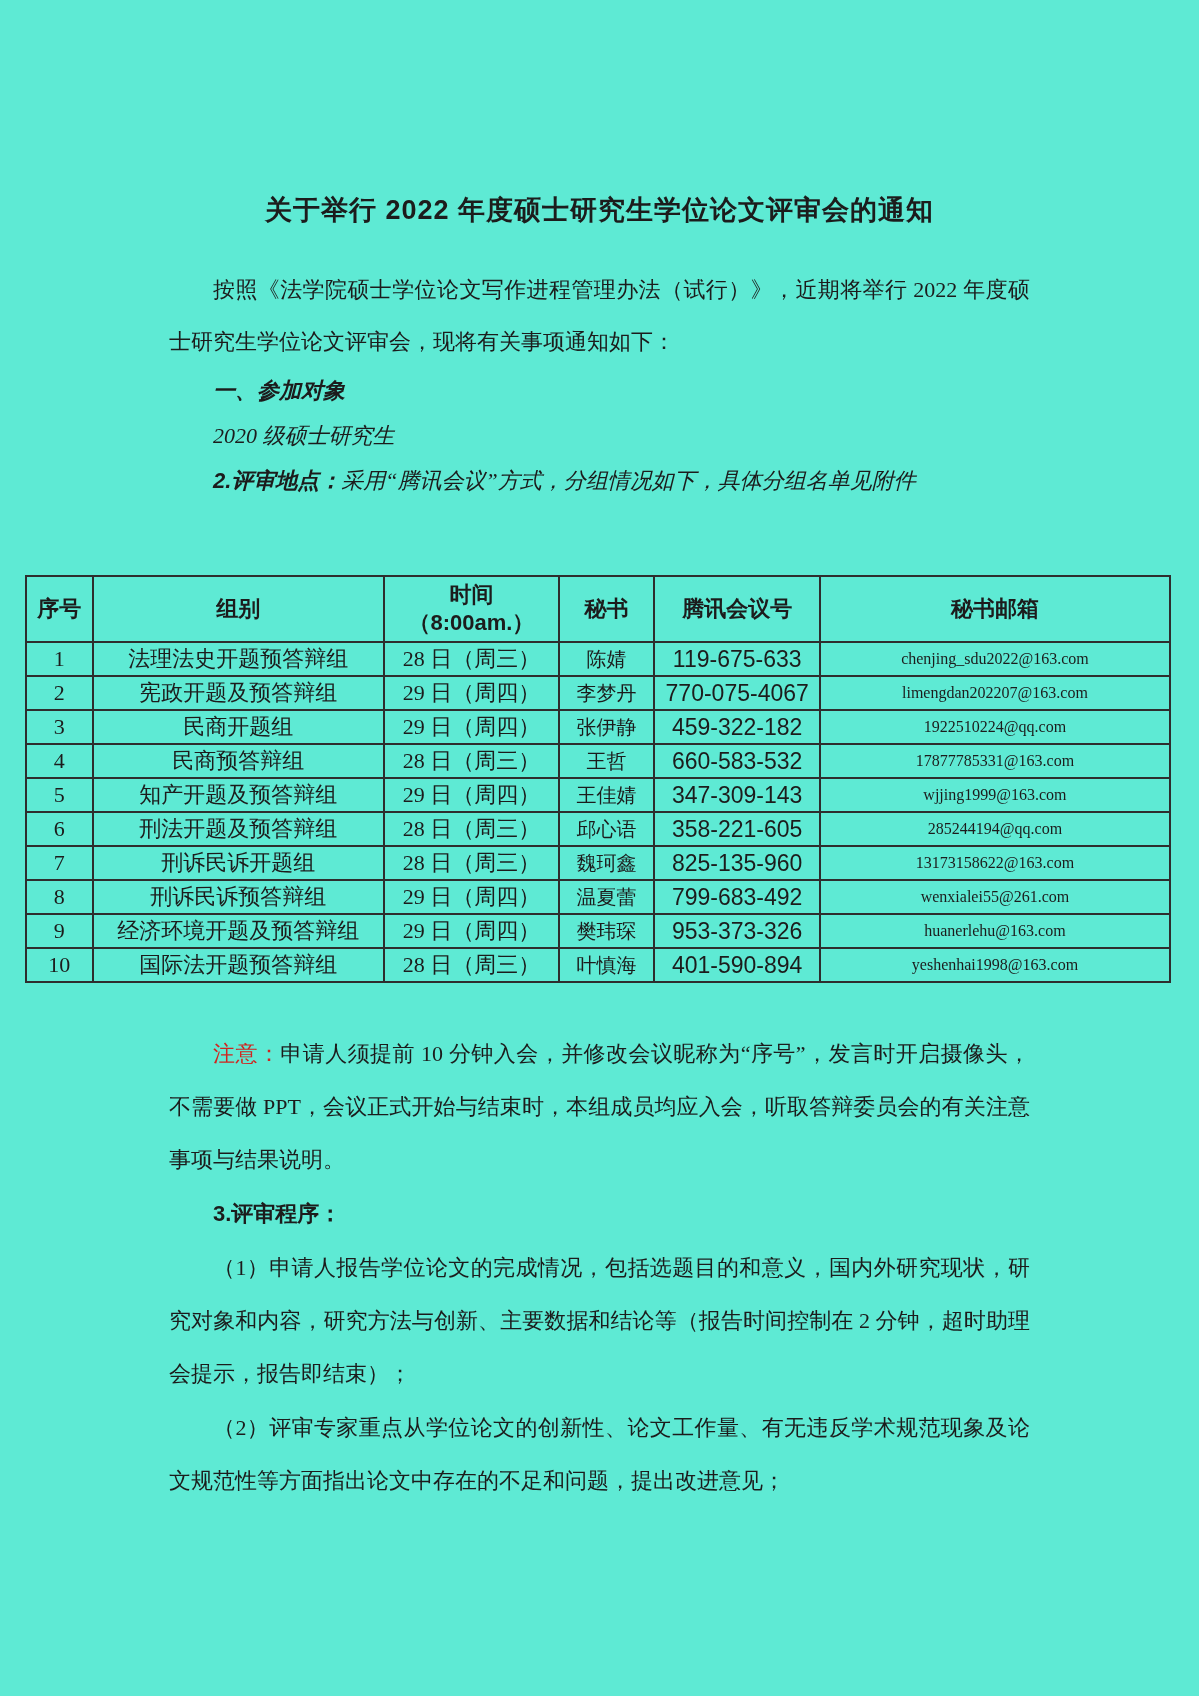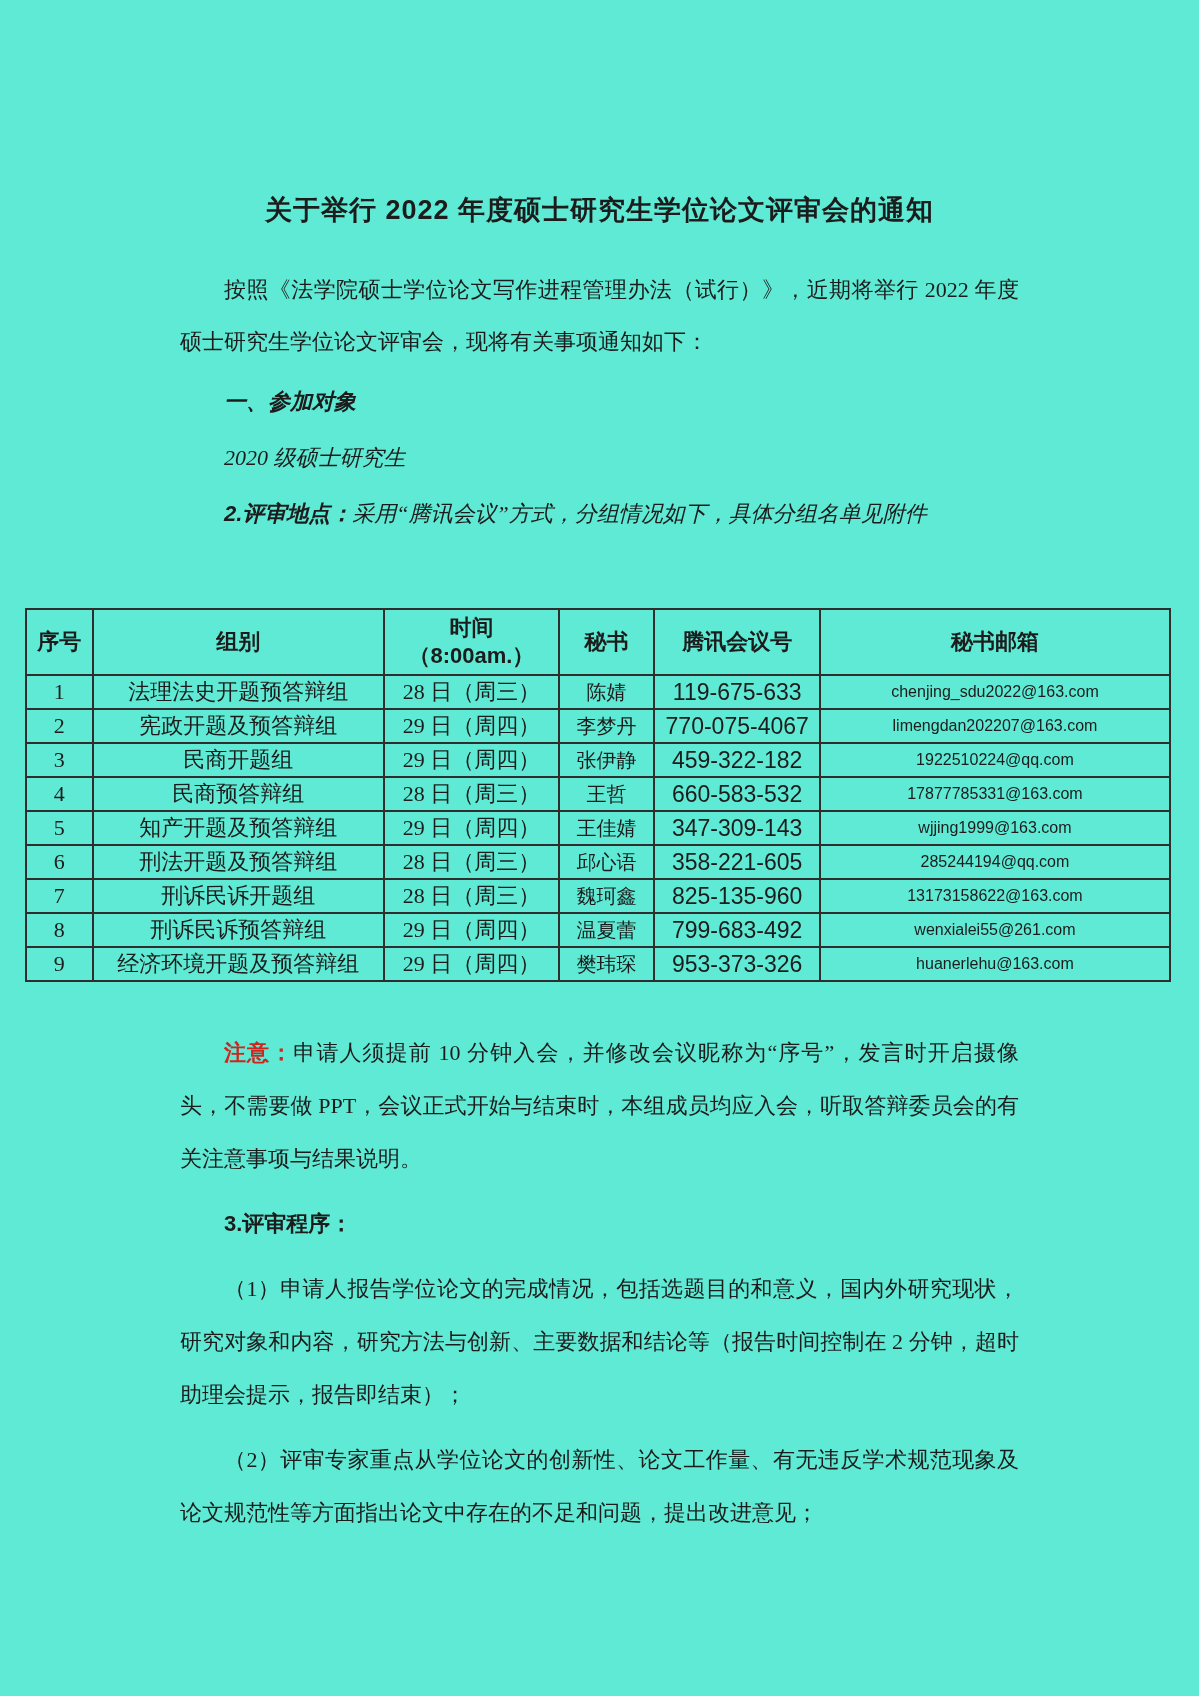--- a/index.html
+++ b/index.html
@@ -20,21 +20,21 @@
     font-weight: bold;
     font-size: 27px;
     line-height: 40px;
     letter-spacing: 1px;
   }
   .content {
     margin: 34px 168px 0 168px;
     font-size: 22px;
     text-align: justify;
   }
-  .content p { margin: 12px; }
+  .content p { margin: 1px; }
   .intro { line-height: 52px; text-indent: 2em; }
   .list-block { line-height: 44px; font-style: italic; }
   .sec-heading {
     font-family: "Liberation Sans", "DejaVu Sans", sans-serif;
     font-weight: bold;
     text-indent: 2em;
   }
   .plain-line { text-indent: 2em; }
   .num-item { text-indent: 2em; }
   .num-item b, .proc-heading b {
@@ -66,21 +66,21 @@
   table.grid td { height: 32px; }
   .c0 { width: 66px; }
   .c1 { width: 289px; }
   .c2 { width: 173px; }
   .c3 { width: 95px; }
   .c4 { width: 164px; }
   .c5 { width: 347px; }
   td.col3 { font-size: 20px; }
   td.col4 { font-size: 23px; font-family: Liberation Sans, sans-serif; }
   td.col5 {
-    font-family: Liberation Sans, sans-serif;
+    font-family: Liberation Serif, serif;
     font-size: 16px;
   }
   .notice-block { margin-top: 44px; line-height: 53px; }
   .notice-para { text-indent: 2em; }
   .red-label { font-weight: normal; }
   .proc-heading { text-indent: 2em; }
   .proc-para { text-indent: 2em; }
 </style>
 </head>
 <body>
@@ -185,23 +185,31 @@
           <td class="col5">wenxialei55@261.com</td>
         </tr>
         <tr>
           <td class="col0">9</td>
           <td class="col1">经济环境开题及预答辩组</td>
           <td class="col2">29 日（周四）</td>
           <td class="col3">樊玮琛</td>
           <td class="col4">953-373-326</td>
           <td class="col5">huanerlehu@163.com</td>
         </tr>
+        <tr>
+          <td class="col0">10</td>
+          <td class="col1">国际法开题预答辩组</td>
+          <td class="col2">28 日（周三）</td>
+          <td class="col3">叶慎海</td>
+          <td class="col4">401-590-894</td>
+          <td class="col5">yeshenhai1998@163.com</td>
+        </tr>
       </tbody>
   </table>
 
   <div class="content notice-block">
-    <p class="notice-para"><span class="red-label" id="notice-label" style="color: rgb(208, 36, 31); font-weight: bold;">注意：</span><span>申请人须提前 10 分钟入会，并修改会议昵称为“序号”，发言时开启摄像头，不需要做 PPT，会议正式开始与结束时，本组成员均应入会，听取答辩委员会的有关注意事项与结果说明。</span></p>
+    <p class="notice-para"><span class="red-label" id="notice-label" style="color: rgb(208, 36, 31);">注意：</span><span>申请人须提前 10 分钟入会，并修改会议昵称为“序号”，发言时开启摄像头，不需要做 PPT，会议正式开始与结束时，本组成员均应入会，听取答辩委员会的有关注意事项与结果说明。</span></p>
     <p class="proc-heading"><b>3.评审程序：</b></p>
     <p class="proc-para">（1）申请人报告学位论文的完成情况，包括选题目的和意义，国内外研究现状，研究对象和内容，研究方法与创新、主要数据和结论等（报告时间控制在 2 分钟，超时助理会提示，报告即结束）；</p>
     <p class="proc-para">（2）评审专家重点从学位论文的创新性、论文工作量、有无违反学术规范现象及论文规范性等方面指出论文中存在的不足和问题，提出改进意见；</p>
   </div>
 
 </div>
 
 </body></html>

